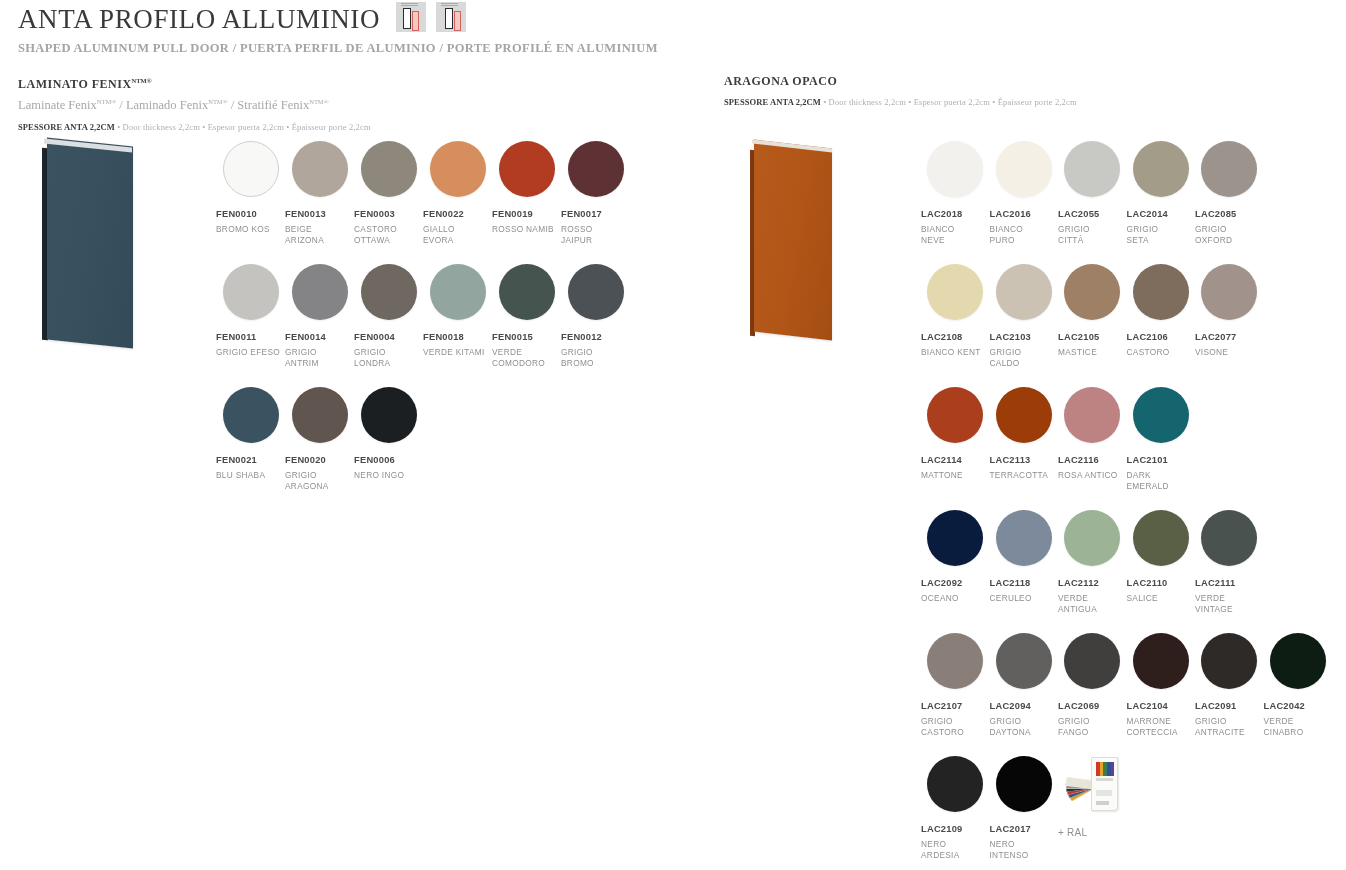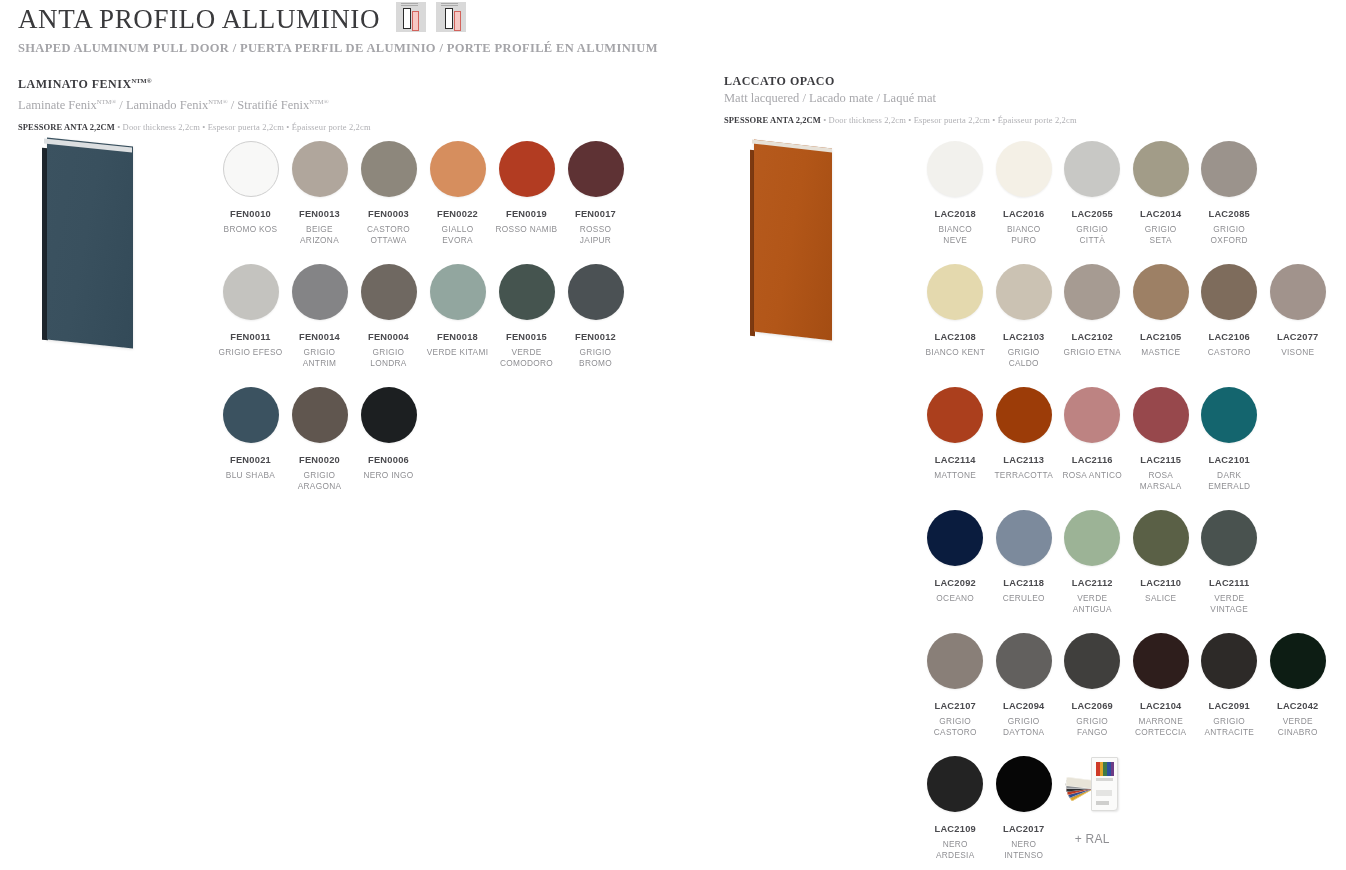--- a/index.html
+++ b/index.html
@@ -145,21 +145,21 @@
     background:#e7e1d7;
     transform: skewY(6.5deg);
   }
 
   
   .swatch-grid { position:absolute; display:flex; flex-direction:column; }
   .grid-left  { left:216px; top:141px; }
   .grid-right { left:921px; top:141px; }
 
   .swatch-row { display:flex; height:123px; }
-  .swatch-cell { width:69px; margin-right:0px; text-align:center; position:relative; }
+  .swatch-cell { width:69px; margin-right:0px; text-align:left; position:relative; }
   .grid-left .swatch-cell  { width:69px; }
   .grid-right .swatch-cell { width:68.5px; }
 
   .dot {
     width:56px; height:56px; border-radius:50%;
     margin:0 auto;
     box-shadow: 0 1px 2px rgba(0,0,0,0.07);
   }
   .dot.white-dot { border:1px solid #cfcfcf; box-shadow:none; }
 
@@ -267,28 +267,21 @@
       <span>Stratifié Fenix</span><sup>NTM®</sup>
     </div>
     <div class="sec-thick">
       <b>SPESSORE ANTA 2,2CM</b>
       <span>• Door thickness 2,2cm • Espesor puerta 2,2cm • Épaisseur porte 2,2cm</span>
     </div>
   </div>
 
   <div class="section section-right">
     <div class="sec-title">
-      <span>LACCATO OPACO</span>
-    </div>
-    <div class="sec-sub">
-      <span>Matt lacquered</span>
-      <span>/</span>
-      <span>Lacado mate</span>
-      <span>/</span>
-      <span>Laqué mat</span>
+      <span>ARAGONA OPACO</span>
     </div>
     <div class="sec-thick">
       <b>SPESSORE ANTA 2,2CM</b>
       <span>• Door thickness 2,2cm • Espesor puerta 2,2cm • Épaisseur porte 2,2cm</span>
     </div>
   </div>
 
   <div class="door-render door-left">
     <div class="door-shape">
       <div class="dl-shadow"></div>
@@ -422,25 +415,20 @@
           <div class="dot" style="background: rgb(228, 217, 174);"></div>
           <div class="code">LAC2108</div>
           <div class="cname">BIANCO KENT</div>
         </div>
         <div class="swatch-cell">
           <div class="dot" style="background: rgb(203, 194, 179);"></div>
           <div class="code">LAC2103</div>
           <div class="cname">GRIGIO<br>CALDO</div>
         </div>
         <div class="swatch-cell">
-          <div class="dot" style="background: rgb(166, 155, 146);"></div>
-          <div class="code">LAC2102</div>
-          <div class="cname">GRIGIO ETNA</div>
-        </div>
-        <div class="swatch-cell">
           <div class="dot" style="background: rgb(157, 128, 101);"></div>
           <div class="code">LAC2105</div>
           <div class="cname">MASTICE</div>
         </div>
         <div class="swatch-cell">
           <div class="dot" style="background: rgb(126, 108, 92);"></div>
           <div class="code">LAC2106</div>
           <div class="cname">CASTORO</div>
         </div>
         <div class="swatch-cell">
@@ -457,25 +445,20 @@
         </div>
         <div class="swatch-cell">
           <div class="dot" style="background: rgb(156, 60, 8);"></div>
           <div class="code">LAC2113</div>
           <div class="cname">TERRACOTTA</div>
         </div>
         <div class="swatch-cell">
           <div class="dot" style="background: rgb(189, 131, 130);"></div>
           <div class="code">LAC2116</div>
           <div class="cname">ROSA ANTICO</div>
-        </div>
-        <div class="swatch-cell">
-          <div class="dot" style="background: rgb(151, 72, 76);"></div>
-          <div class="code">LAC2115</div>
-          <div class="cname">ROSA<br>MARSALA</div>
         </div>
         <div class="swatch-cell">
           <div class="dot" style="background: rgb(20, 101, 110);"></div>
           <div class="code">LAC2101</div>
           <div class="cname">DARK<br>EMERALD</div>
         </div>
       </div>
       <div class="swatch-row">
         <div class="swatch-cell">
           <div class="dot" style="background: rgb(10, 28, 62);"></div>
@@ -560,18 +543,18 @@
                 <i style="background: rgb(224, 166, 42);"></i>
                 <i style="background: rgb(63, 124, 70);"></i>
                 <i style="background: rgb(45, 79, 158);"></i>
                 <i style="background: rgb(109, 60, 134);"></i>
               </div>
               <div class="linesA"></div>
               <div class="linesB"></div>
               <div class="linesC"></div>
             </div>
           </div>
-          <div class="code ral-label" style="font-weight: 400; font-size: 12px; color: rgb(143, 143, 147); margin-top: 22px;">+ RAL</div>
+          <div class="code ral-label" style="font-weight: 400; font-size: 10px; color: rgb(143, 143, 147); margin-top: 15px;">+ RAL</div>
         </div>
       </div>
     </div>
 
 </div>
 
 </body></html>

